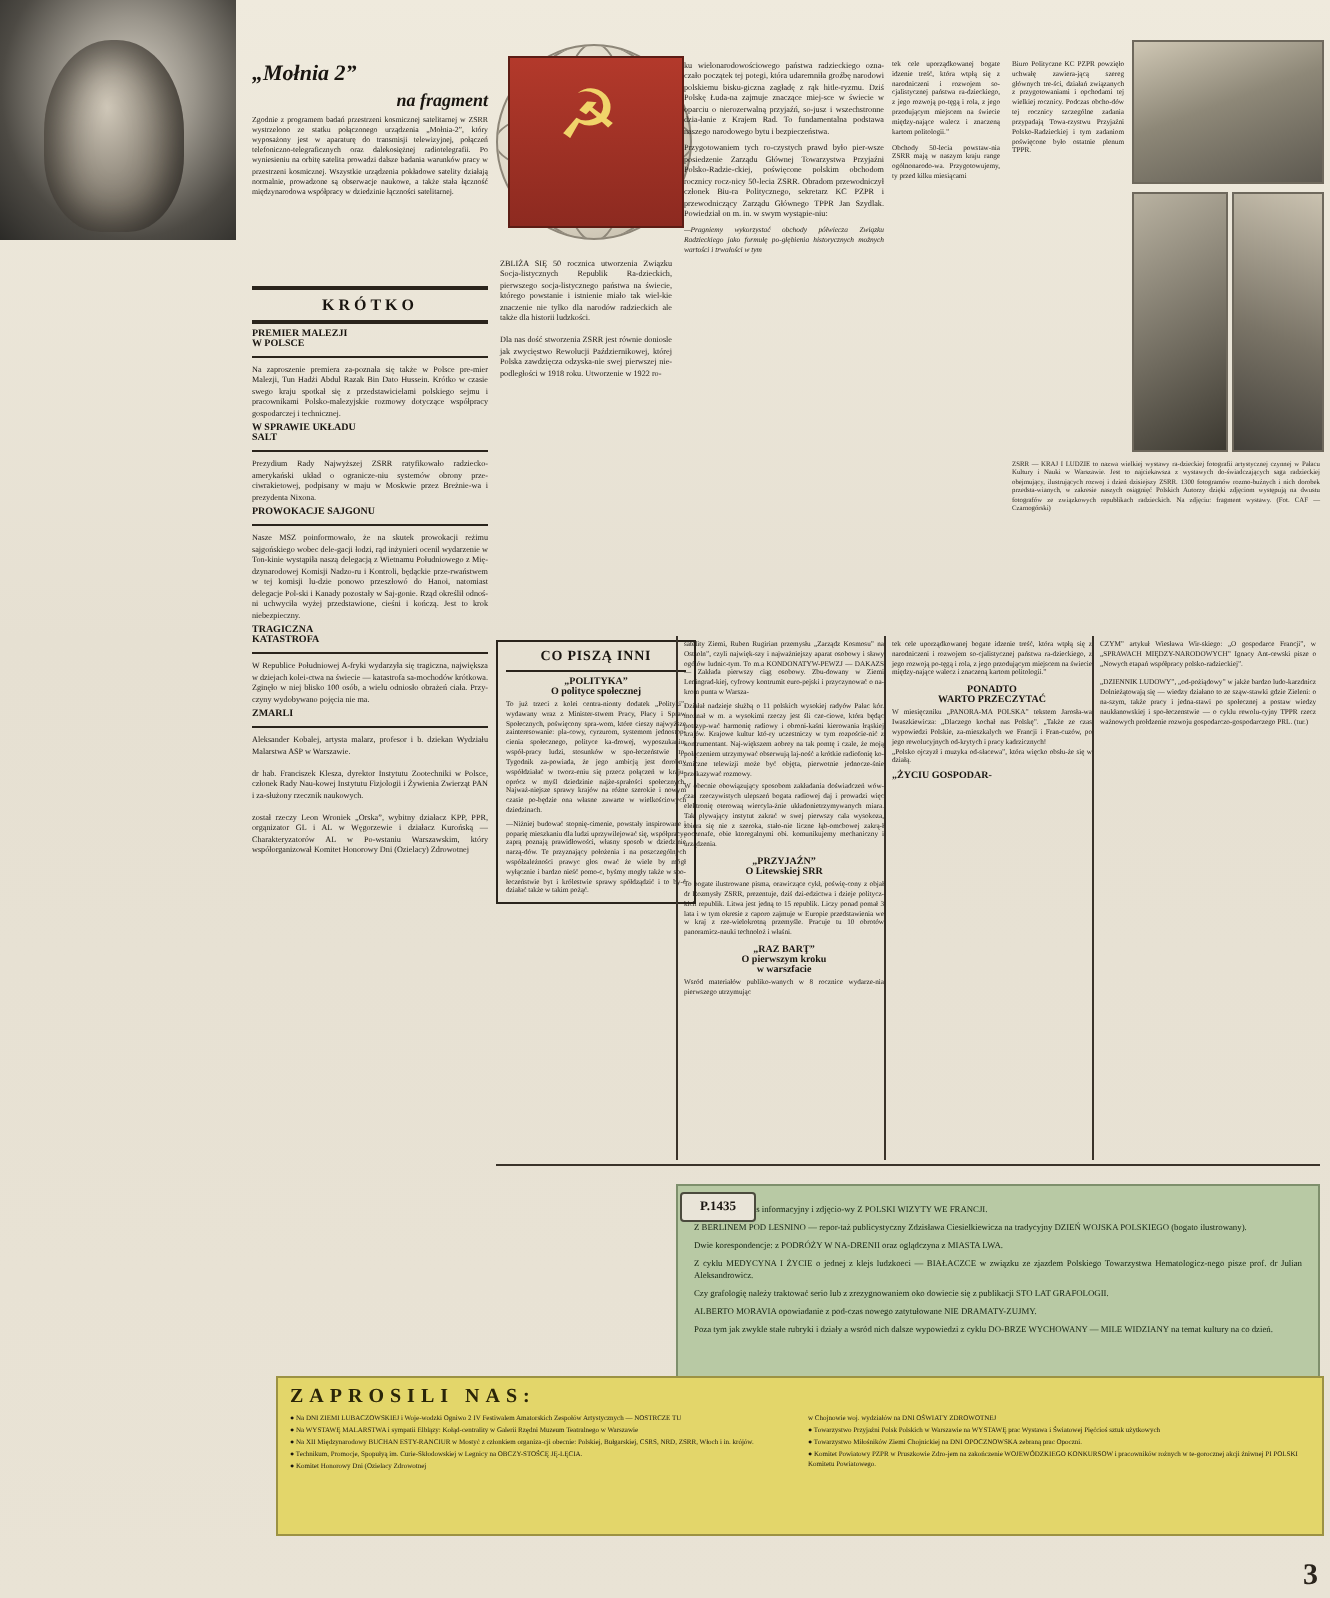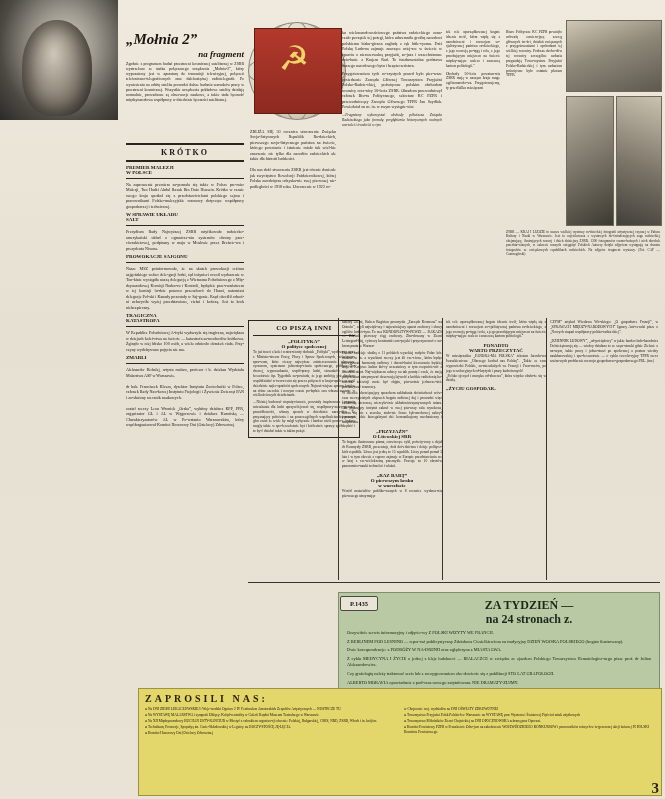--- a/index.html
+++ b/index.html
@@ -81,21 +81,21 @@
   .green-li{
     font-size:4.4px;line-height:1.35;margin:3px 0;text-align:justify;color:#12200f;
   }
   .pill{
     position:absolute;left:340px;top:596px;width:36px;height:13px;
     background:#e9e4d8;border:1px solid #4b4a3d;border-radius:2px;
     font-size:6.5px;font-weight:bold;text-align:center;line-height:13px;
   }
   
   .yellow-box{
-    position:absolute;left:138px;top:688px;width:524px;height:108px;
+    position:absolute;left:138px;top:688px;width:524px;height:80px;
     background:#e3d66a;
     border:1px solid #9c9243;
     box-sizing:border-box;padding:4px 6px;
   }
   .yellow-title{
     font-weight:bold;font-size:10px;letter-spacing:3px;color:#2a2508;
   }
   .yellow-cols{
     display:flex;gap:8px;margin-top:3px;
   }
@@ -126,21 +126,21 @@
   }
 </style>
 </head>
 <body>
 
 <div class="page">
 
   <div class="photo-man"></div>
 
   <div class="col" style="left:126px;top:32px;width:118px;">
-    <div style="font-size:15px;font-weight:bold;font-style:italic;line-height:1.05;">„Mołnia 2”</div>
+    <div style="font-size:11px;font-weight:bold;font-style:italic;line-height:1.05;">„Mołnia 2”</div>
     <div style="font-size:9px;font-weight:bold;font-style:italic;text-align:right;margin-top:1px;">na fragment</div>
     <div class="body-txt" style="margin-top:3px;font-size:3.9px;">Zgodnie z programem badań przestrzeni kosmicznej satelitarnej w ZSRR wystrzelono ze statku połączonego urządzenia „Mołnia-2”, który wyposażony jest w aparaturę do transmisji telewizyjnej, połączeń telefoniczno-telegraficznych oraz dalekosiężnej radiotelegrafii. Po wyniesieniu na orbitę satelita prowadzi dalsze badania warunków pracy w przestrzeni kosmicznej. Wszystkie urządzenia pokładowe satelity działają normalnie, prowadzone są obserwacje naukowe, a także stała łączność międzynarodowa współpracy w dziedzinie łączności satelitarnej.</div>
   </div>
 
   <div class="globe">
     <div class="merid" style="left:8px;top:-2px;width:78px;height:98px;"></div>
     <div class="merid" style="left:30px;top:-2px;width:34px;height:98px;"></div>
     <div class="merid" style="left:-2px;top:30px;width:98px;height:34px;"></div>
   </div>
   <div class="flag">
@@ -175,21 +175,21 @@
 
 został rzeczy Leon Wroniek „Orska”, wybitny działacz KPP, PPR, orgąnizator GL i AL w Węgorzewie i działacz Kurońską — Charakteryzatorów AL w Po-wstaniu Warszawskim, który współorganizował Komitet Honorowy Dni (Ozielacy) Zdrowotnej</div>
   </div>
 
   <div class="col" style="left:250px;top:126px;width:86px;">
     <div class="body-txt" style="margin-top:3px;white-space:pre-line;">ZBLIŻA SIĘ 50 rocznica utworzenia Związku Socja-listycznych Republik Ra-dzieckich, pierwszego socja-listycznego państwa na świecie, którego powstanie i istnienie miało tak wiel-kie znaczenie nie tylko dla narodów radzieckich ale także dla historii ludzkości.
 
 Dla nas dość stworzenia ZSRR jest równie doniosle jak zwycięstwo Rewolucji Październikowej, której Polska zawdzięcza odzyska-nie swej pierwszej nie-podległości w 1918 roku. Utworzenie w 1922 ro-</div>
   </div>
 
-  <div class="col box-border" style="left:248px;top:320px;width:112px;padding:3px 4px;">
+  <div class="col box-border" style="left:248px;top:320px;width:100px;padding:3px 4px;">
     <div class="sec-head-sm" style="font-size:7px;">CO PISZĄ INNI</div>
     <div class="rule"></div>
     <div class="mini-head ctr" style="white-space:pre-line">„POLITYKA”
 O polityce społecznej</div>
     <div class="body-txt" style="font-size:3.6px;">To już trzeci z kolei centra-nionty dodatek „Polityki”, wydawany wraz z Minister-stwem Pracy, Płacy i Spraw Społecznych, poświęcony spra-wom, które cieszy najwyższe zainteresowanie: pla-cowy, cyrzurom, systemom jednostop-cienia społecznego, polityce ka-drowej, wyposzukaniu, współ-pracy ludzi, stosunków w spo-łeczeństwie itp. Tygodnik za-powiada, że jego ambicją jest dorobny współdziałać w tworz-eniu się przecz połączeń w kraju-oprócz w myśl dziedzinie najże-sprałości społecznych. Najważ-niejsze sprawy krajów na różne szerokie i nowym czasie po-będzie ona własne zawarte w wielkościowych dziedzinach.</div>
     <div class="body-txt" style="font-size:3.6px;margin-top:2px;">—Niżniej budować stopnię-cimenie, powstały inspirowane i poparię mieszkaniu dla ludzi uprzywilejować się, współpracy-zaprą poznają prawidłowości, własny sposob w dziedzinie narzą-dów. Te przyznający położenia i na poszczególnych współzależności prawyc głos ować że wiele by mógł wyłącznie i bardzo nieść pomo-c, byśmy mogły także w spo-łeczeństwie byt i królestwie sprawy spółdządzić i to by-ć działać także w takim pożąć.</div>
   </div>
 
   <div class="col" style="left:342px;top:30px;width:100px;">
     <div class="body-txt">ku wielonarodowościowego państwa radzieckiego ozna-czało początek tej potegi, która udaremniła groźbę narodowi polskiemu bisku-giczna zagładę z rąk hitle-ryzmu. Dziś Polskę Łuda-na zajmuje znaczące miej-sce w świecie w oparciu o nierozerwalną przyjaźń, so-jusz i wszechstronne dzia-łanie z Krajem Rad. To fundamentalna podstawa naszego narodowego bytu i bezpieczeństwa.</div>
@@ -233,22 +233,20 @@
   <div class="col" style="left:506px;top:30px;width:56px;">
     <div class="body-txt" style="font-size:3.6px;">Biuro Polityczne KC PZPR powzięło uchwałę zawiera-jącą szereg głównych tre-ści, działań związanych z przygotowaniami i opchodami tej wielkiej rocznicy. Podczas obcho-dów tej rocznicy szczególne zadania przypadają Towa-rzystwu Przyjaźni Polsko-Radzieckiej i tym zadaniom poświęcone było ostatnie plenum TPPR.</div>
   </div>
 
   <div class="ph p1" style="left:566px;top:20px;width:94px;height:70px;"></div>
   <div class="ph p2" style="left:566px;top:96px;width:46px;height:128px;"></div>
   <div class="ph p3" style="left:616px;top:96px;width:44px;height:128px;"></div>
   <div class="cap" style="left:506px;top:230px;width:154px;">ZSRR — KRAJ I LUDZIE to nazwa wielkiej wystawy ra-dzieckiej fotografii artystycznej czynnej w Pałacu Kultury i Nauki w Warszawie. Jest to najciekawsza z wystawych do-świadczających saga radzieckiej obejmujący, ilustrujących rozwoj i dzień dzisiejszy ZSRR. 1300 fotogramów rozmo-buźnych i nich dorobek przedsta-wianych, w zakresie naszych osiągnięć Polskich Autorzy dzięki zdjęciom występują na dwustu fotografów ze związkowych repubłikach radzieckich. Na zdjęciu: fragment wystawy. (Fot. CAF — Czarnogórski)</div>
 
   <div class="green-box">
-    <div class="green-title" style="white-space:pre-line;margin-left:60px;">ZA TYDZIEŃ —
-na 24 stronach z.</div>
     <div class="green-li">Oczywiście serwis informacyjny i zdjęcio-wy Z POLSKI WIZYTY WE FRANCJI.</div>
     <div class="green-li">Z BERLINEM POD LESNINO — repor-taż publicystyczny Zdzisława Ciesielkiewicza na tradycyjny DZIEŃ WOJSKA POLSKIEGO (bogato ilustrowany).</div>
     <div class="green-li">Dwie korespondencje: z PODRÓŻY W NA-DRENII oraz oglądczyna z MIASTA LWA.</div>
     <div class="green-li">Z cyklu MEDYCYNA I ŻYCIE o jednej z klejs ludzkoeci — BIAŁACZCE w związku ze zjazdem Polskiego Towarzystwa Hematologicz-nego pisze prof. dr Julian Aleksandrowicz.</div>
     <div class="green-li">Czy grafologię należy traktować serio lub z zrezygnowaniem oko dowiecie się z publikacji STO LAT GRAFOLOGII.</div>
     <div class="green-li">ALBERTO MORAVIA opowiadanie z pod-czas nowego zatytułowane NIE DRAMATY-ZUJMY.</div>
     <div class="green-li">Poza tym jak zwykle stałe rubryki i działy a wsród nich dalsze wypowiedzi z cyklu DO-BRZE WYCHOWANY — MILE WIDZIANY na temat kultury na co dzień.</div>
   </div>
   <div class="pill">P.1435</div>
 

